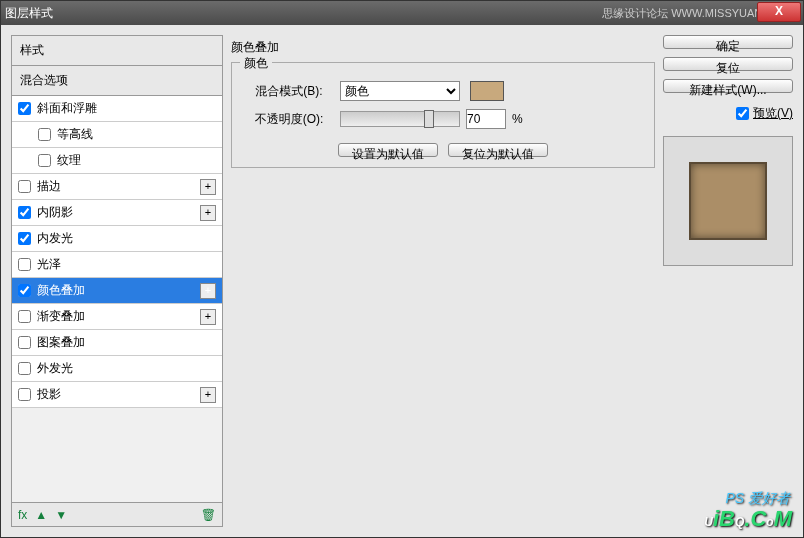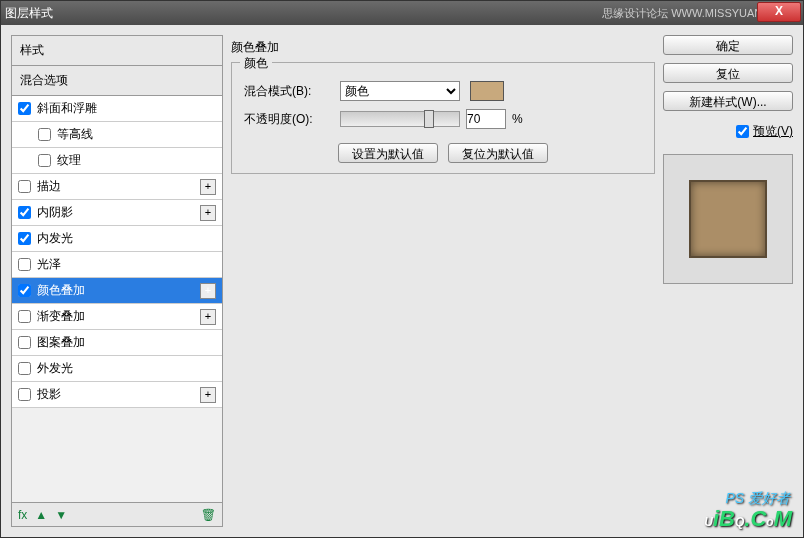--- a/index.html
+++ b/index.html
@@ -20,27 +20,27 @@
 .row.selected{background:#2a7de1;color:#fff}
 .row .addbtn{margin-left:auto;width:16px;height:16px;border:1px solid #888;background:#eee;text-align:center;line-height:13px;font-size:11px}
 .left-foot{height:24px;border-top:1px solid #999;background:#e8e8e8;display:flex;align-items:center;padding:0 6px;gap:8px}
 .left-foot span{color:#15803d}
 .left-foot .trash{margin-left:auto}
 .mid{flex:1;padding:4px 8px}
 .group-title{margin-bottom:6px}
 .fieldset{border:1px solid #aaa;padding:10px 12px;position:relative}
 .fieldset .legend{position:absolute;top:-8px;left:8px;background:#e8e8e8;padding:0 4px}
 .formrow{display:flex;align-items:center;margin:8px 0;gap:6px}
-.formrow label{width:90px;text-align:left}
+.formrow label{width:90px;text-align:center}
 select{width:120px;height:20px;background:#fff;border:1px solid #888}
 .swatch{width:34px;height:20px;background:#c8a97d;border:1px solid #555;margin-left:4px}
 .slider{width:120px;height:16px;position:relative;background:linear-gradient(#ccc,#eee);border:1px solid #999}
 .slider .thumb{position:absolute;top:-2px;left:70%;width:10px;height:18px;background:#ddd;border:1px solid #666}
 .numbox{width:40px;height:20px;border:1px solid #888;background:#fff;line-height:18px}
-.btn{display:inline-block;min-width:100px;height:20px;background:linear-gradient(#fefefe,#ddd);border:1px solid #888;border-radius:3px;text-align:center;line-height:20px;padding:0 10px}
+.btn{display:inline-block;min-width:100px;height:14px;background:linear-gradient(#fefefe,#ddd);border:1px solid #888;border-radius:3px;text-align:center;line-height:20px;padding:0 10px}
 .btnrow{display:flex;gap:10px;justify-content:center;margin-top:14px}
 .right{width:130px;display:flex;flex-direction:column;gap:8px;align-items:stretch}
 .right .btn{width:100%}
 .right .preview-ck{display:flex;align-items:center;justify-content:flex-end;gap:4px;margin-top:4px}
 .preview-box{border:1px solid #999;background:#ddd;height:130px;display:flex;align-items:center;justify-content:center;margin-top:6px}
 .preview-inner{width:78px;height:78px;background:#ab8e67;border:2px solid #5a4a35;box-shadow:inset 0 0 8px rgba(0,0,0,.5)}
 .watermark{position:absolute;right:12px;bottom:6px;color:#2bd66f;font-size:22px;font-weight:bold;font-style:italic;text-shadow:1px 1px 2px #000}
 .watermark .u{color:#fff}
 .watermark2{position:absolute;right:14px;bottom:30px;color:#46c8ff;font-size:14px;font-style:italic;text-shadow:1px 1px 2px #000}
 .ul{text-decoration:underline}

